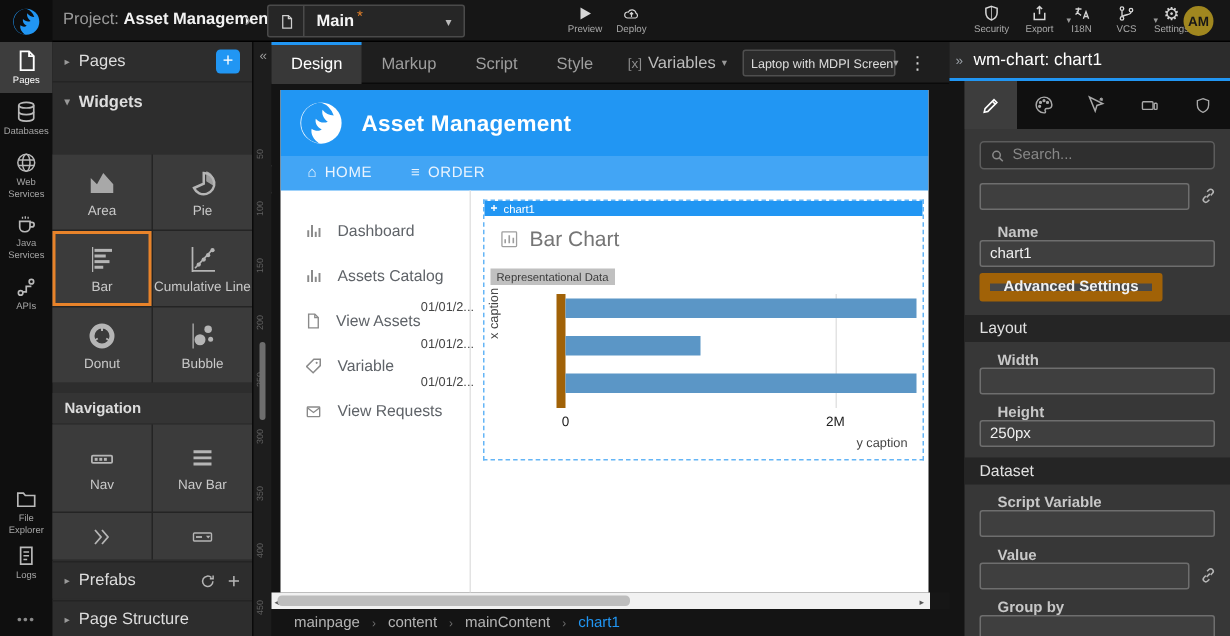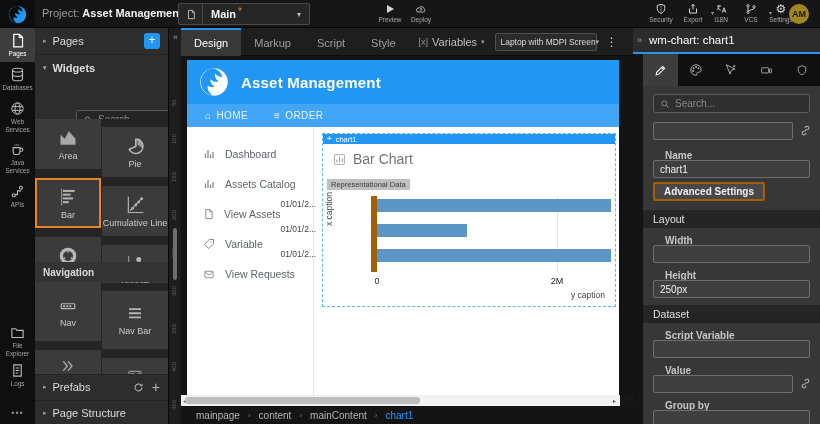--- a/index.html
+++ b/index.html
@@ -40,21 +40,21 @@
   .tri { font-size:7px; color:#9a9a9a; margin-right:6px; }
   #lp-pages { height:27px; border-bottom:1px solid #242424; }
   #lp-add { margin-left:auto; width:16px; height:16px; background:#2196f3; border-radius:3px; color:#fff; font-size:12px; line-height:14px; text-align:center; cursor:pointer; }
   #lp-widgets { height:25px; font-weight:bold; }
   .searchbox { display:flex; align-items:center; gap:5px; background:#242424; border:1px solid #5c5c5c; border-radius:3px; height:19px; padding:0 6px; color:#8a8a8a; }
   .searchbox input { background:transparent; border:none; outline:none; color:#bbb; font-size:10px; width:100%; font-family:"Liberation Sans",sans-serif; }
   .searchbox input::placeholder { color:#888; }
   #lp-search { left:41px; top:82px; width:121px; }
   .tilegrid { left:35px; width:133px; display:flex; flex-wrap:wrap; gap:1px; background:#242424; }
   .tile { width:66px; height:50px; background:#3b3b3b; display:flex; flex-direction:column; align-items:center; justify-content:center; gap:3px; color:#b5b5b5; cursor:pointer; position:relative; }
-  .tile:nth-child(2n){ width:66px;margin-top:8px; }
+  .tile:nth-child(2n){ width:66px; }
   .tile .tlabel { font-size:9px; color:#c9c9c9; white-space:nowrap; }
   .tile.selected { outline:2px solid #e8832a; outline-offset:-2px; }
   #lp-navsec { left:35px; top:262px; width:133px; height:20px; background:#343434; display:flex; align-items:center; padding:0 8px; font-size:10px; font-weight:bold; color:#dcdcdc; }
   #lp-prefabs { left:35px; top:374px; width:133px; height:25px; background:#2d2d2d; border-top:1px solid #242424; }
   #lp-prefabs .ricons { margin-left:auto; display:flex; gap:8px; color:#b5b5b5; align-items:center; }
   #lp-pagestruct { left:35px; top:400px; width:133px; height:24px; border-top:1px solid #242424; }
 
   
   #ruler { left:168px; top:28px; width:13px; height:396px; background:#1d1d1d; border-left:1px solid #0a0a0a; }
   #collapse-left { position:absolute; left:0; top:4px; width:13px; height:14px; color:#9a9a9a; font-size:9px; text-align:center; cursor:pointer; }
@@ -114,21 +114,21 @@
   #rp-title { color:#fff; font-size:11.5px; }
   #rightpanel { left:643px; top:54px; width:177px; height:370px; background:#373737; }
   #rp-tabs { position:absolute; left:0; top:0; width:177px; height:32px; background:#101010; display:flex; }
   .rp-tab { width:35.4px; height:32px; display:flex; align-items:center; justify-content:center; color:#a9a9a9; cursor:pointer; }
   .rp-tab.active { background:#3d3d3d; color:#fff; }
   #rp-search { position:absolute; left:10px; top:40px; width:157px; }
   .fld-input { width:157px; height:18px; background:#3f3f3f; border:1px solid #6e6e6e; border-radius:2px; color:#f0f0f0; font-size:10px; padding:0 6px; outline:none; font-family:"Liberation Sans",sans-serif; }
   .fld-input.short { width:140px; }
   .fld-label { position:absolute; left:10px; font-size:10px; font-weight:bold; color:#c7c7c7;padding-left:12px; }
   .linkic { position:absolute; color:#b5b5b5; cursor:pointer; }
-  #adv-btn { position:absolute; left:10px; top:128px; height:19px; padding:0 9px; background:#484848; border:2px solid #a16207; border-radius:2px; color:#f0f0f0; font-size:10px; font-weight:bold; display:flex; align-items:center; cursor:pointer; }
+  #adv-btn { position:absolute; left:10px; top:128px; height:19px; padding:0 9px; background:#484848; border:7px solid #a16207; border-radius:2px; color:#f0f0f0; font-size:10px; font-weight:bold; display:flex; align-items:center; cursor:pointer; }
   .sec-header { position:absolute; left:0; width:177px; height:18px; background:#252525; color:#e0e0e0; font-size:10.5px; display:flex; align-items:center; padding-left:10px; }
 </style>
 </head>
 <body>
 
 <div id="app">
 
   <div id="topbar" class="abs">
     <div id="tb-logo" class="abs">
       <svg width="19" height="19" viewBox="0 0 24 24">
@@ -303,21 +303,21 @@
       <span class="ic">
           <svg width="10" height="10" viewBox="0 0 24 24" fill="none" stroke="currentColor" stroke-width="2.4">
             <circle cx="10.5" cy="10.5" r="6"></circle>
             <path d="M15 15l5.5 5.5"></path>
           </svg>
         </span>
       <input placeholder="Search..." style="">
     </div>
   </div>
 
-  <div class="tilegrid abs" style="top:119px;">
+  <div class="tilegrid abs" style="top:103px;">
     <div class="tile">
       <span class="ic">
           <svg width="24" height="20" viewBox="0 0 24 24">
             <path d="M3 20V8l5 5 5-9 8 9v7z" fill="currentColor" opacity=".9"></path>
           </svg>
         </span>
       <span class="tlabel">Area</span>
     </div>
     <div class="tile">
       <span class="ic">

